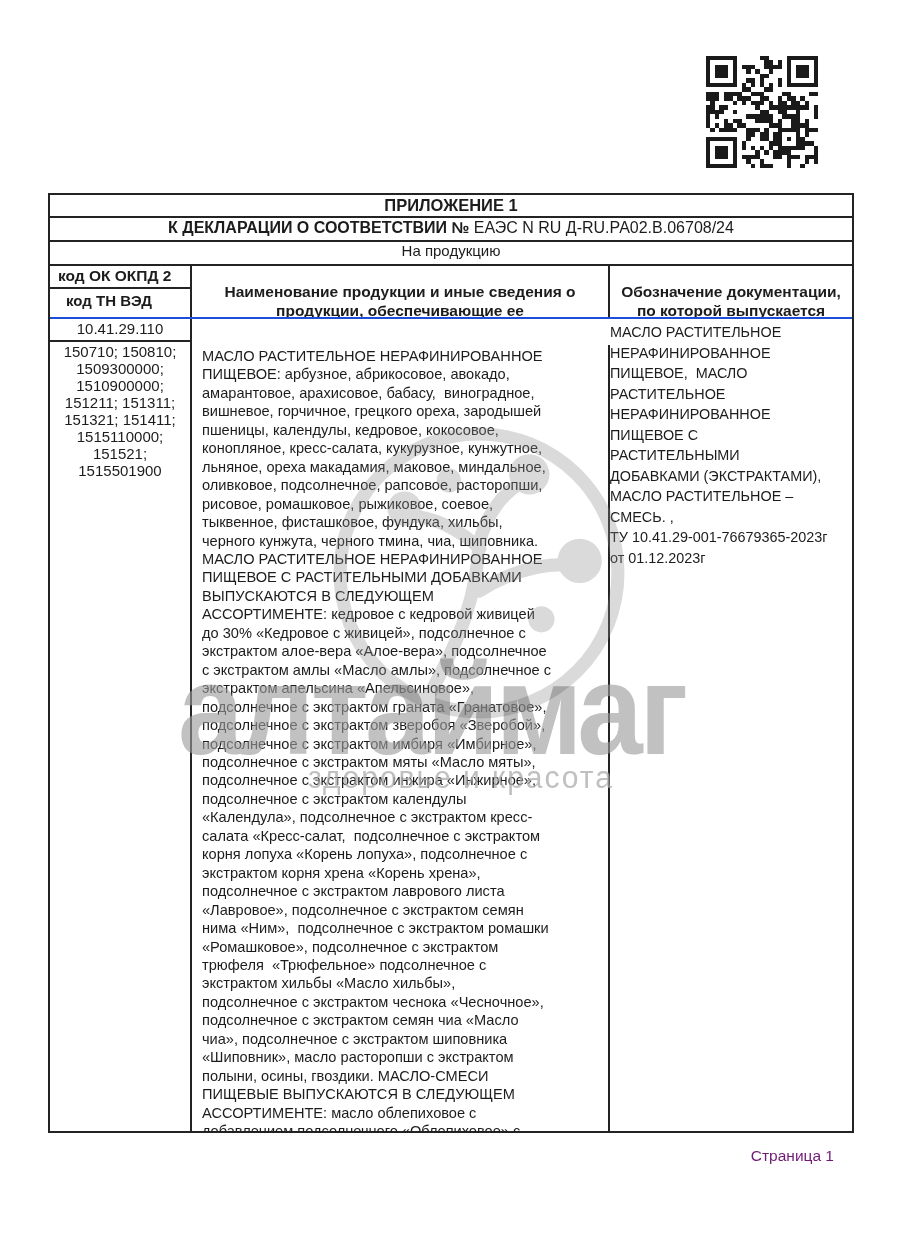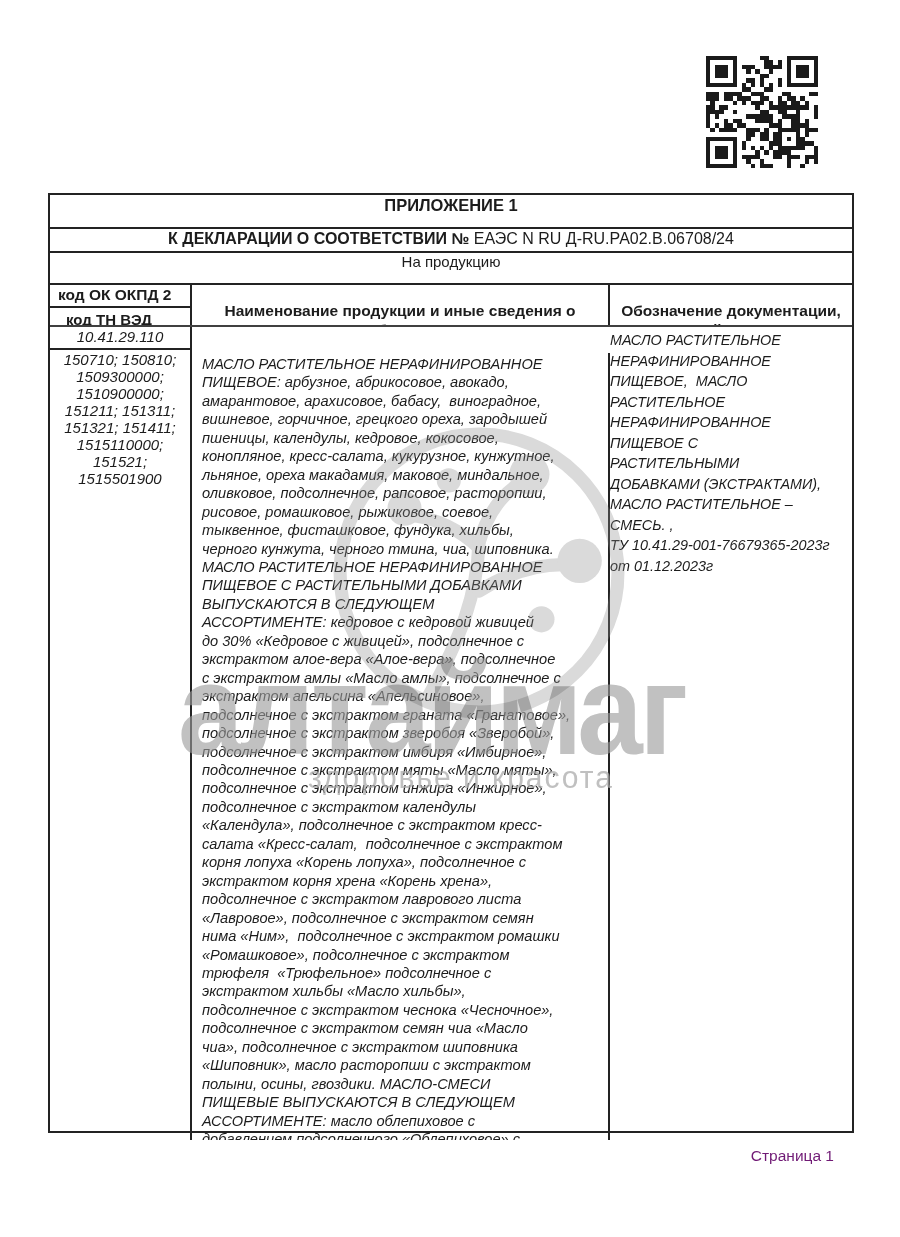--- a/index.html
+++ b/index.html
@@ -15,34 +15,34 @@
 
   
   .qr{position:absolute;left:706px;top:56px;width:112px;height:112px;}
 
   
   .doc-table{
     position:absolute;left:48px;top:193px;width:806px;height:940px;
     border:2px solid #232323;box-sizing:border-box;z-index:1;
   }
   .t-row{box-sizing:border-box;border-bottom:2px solid #232323;text-align:center;overflow:hidden;}
-  .row-title{height:34px;line-height:21px;font-size:16.5px;font-weight:bold;}
+  .row-title{height:23px;line-height:21px;font-size:16.5px;font-weight:bold;}
   .row-decl{height:24px;line-height:20px;font-size:16px;}
   .row-decl .b{font-weight:bold;}
-  .row-sub{height:32px;line-height:18px;font-size:15px;}
+  .row-sub{height:24px;line-height:18px;font-size:15px;}
   .t-head,.t-body{display:grid;grid-template-columns:142px 418px 1fr;box-sizing:border-box;}
-  .t-head{height:42px;border-bottom:2px solid #404040;}
+  .t-head{height:53px;border-bottom:2px solid #1d4ed8;}
   .t-head>div,.t-body>div{box-sizing:border-box;overflow:hidden;}
   .col-border{border-right:2px solid #232323;}
   .c1a{height:23px;border-bottom:2px solid #232323;box-sizing:border-box;
        font-weight:bold;font-size:15.5px;line-height:20px;padding-left:8px;}
   .c1b{font-weight:bold;font-size:15px;line-height:20px;padding-left:16px;padding-top:2px;}
   .head-cell{font-weight:bold;font-size:15.5px;line-height:19px;text-align:center;
              white-space:pre;padding-top:16px;}
-  .t-body{height:813px;font-style:italic;}
+  .t-body{height:813px;}
   .okpd{height:23px;border-bottom:2px solid #232323;box-sizing:border-box;
         text-align:center;font-size:15px;line-height:20px;}
   .tnved{text-align:center;font-size:15px;line-height:17px;white-space:pre;padding-top:1px;}
   .desc{font-size:14.6px;line-height:18.45px;white-space:pre;padding:2px 0 0 10px;margin-top:26px;}
   .docs{font-size:14.4px;line-height:20.5px;white-space:pre;padding:3px 0 0 0;}
 
   
   .watermark{position:absolute;inset:0;z-index:5;pointer-events:none;}
   .wm-emblem{position:absolute;left:328px;top:422px;width:302px;height:302px;
              opacity:.32;mix-blend-mode:multiply;}

